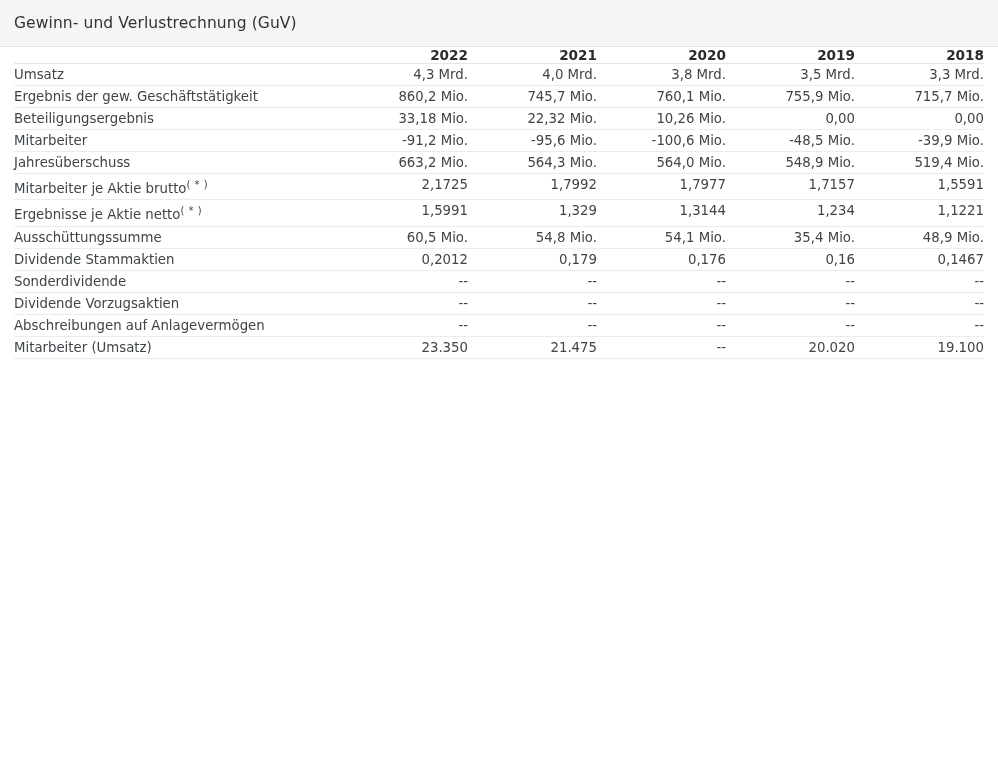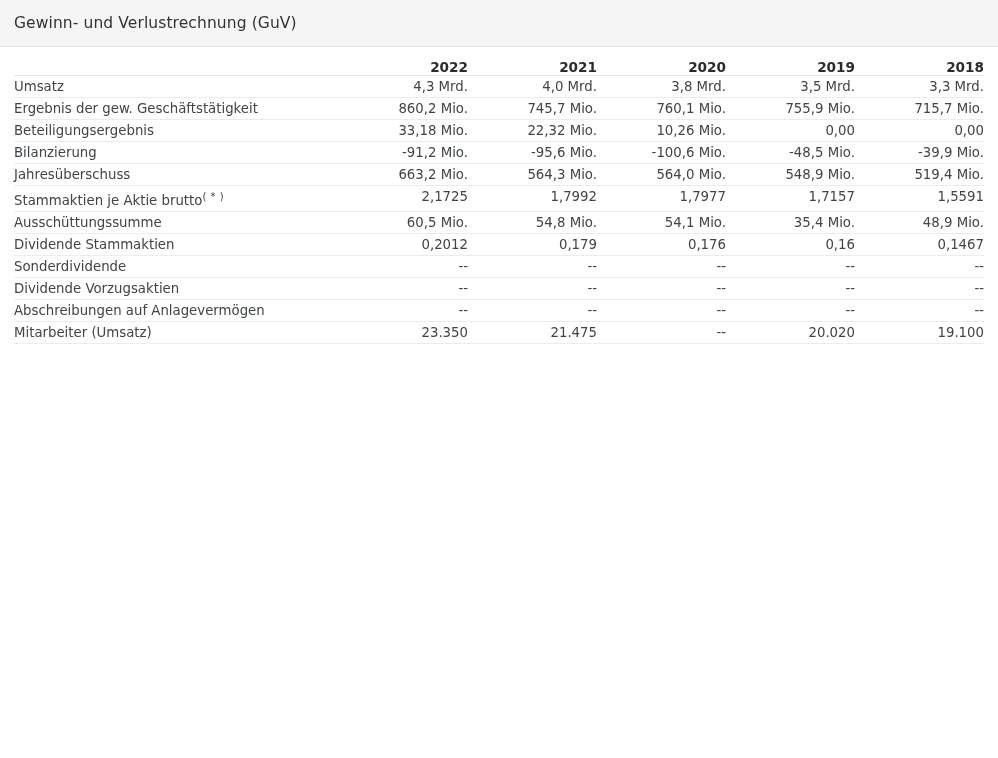--- a/index.html
+++ b/index.html
@@ -32,21 +32,20 @@
     box-sizing: border-box;
   }
   .panel-title {
     font-size: 15.5px;
     color: #333333;
     letter-spacing: 0.1px;
   }
   .table-wrap {
     padding: 0 14px;
     box-sizing: border-box;
-    margin-top: 12px;
   }
   table.fin {
     width: 970px;
     border-collapse: collapse;
     table-layout: fixed;
     font-size: 13.3px;
   }
   table.fin col.label { width: 325px; }
   table.fin col.val { width: 129px; }
   table.fin th, table.fin td {
@@ -149,46 +148,54 @@
         <tr>
           <td class="label"><span>Beteiligungsergebnis</span></td>
           <td class="val">33,18 Mio.</td>
           <td class="val">22,32 Mio.</td>
           <td class="val">10,26 Mio.</td>
           <td class="val">0,00</td>
           <td class="val">0,00</td>
         </tr>
 
         <tr>
-          <td class="label"><span>Bilanzierung</span></td>
+          <td class="label"><span>Mitarbeiter</span></td>
           <td class="val">-91,2 Mio.</td>
           <td class="val">-95,6 Mio.</td>
           <td class="val">-100,6 Mio.</td>
           <td class="val">-48,5 Mio.</td>
           <td class="val">-39,9 Mio.</td>
         </tr>
 
         <tr>
           <td class="label"><span>Jahresüberschuss</span></td>
           <td class="val">663,2 Mio.</td>
           <td class="val">564,3 Mio.</td>
           <td class="val">564,0 Mio.</td>
           <td class="val">548,9 Mio.</td>
           <td class="val">519,4 Mio.</td>
         </tr>
 
         <tr>
-          <td class="label"><span>Stammaktien je Aktie brutto</span><span class="sup">( * )</span></td>
+          <td class="label"><span>Mitarbeiter je Aktie brutto</span><span class="sup">( * )</span></td>
           <td class="val">2,1725</td>
           <td class="val">1,7992</td>
           <td class="val">1,7977</td>
           <td class="val">1,7157</td>
           <td class="val">1,5591</td>
         </tr>
 
+        <tr>
+          <td class="label"><span>Ergebnisse je Aktie netto</span><span class="sup">( * )</span></td>
+          <td class="val">1,5991</td>
+          <td class="val">1,329</td>
+          <td class="val">1,3144</td>
+          <td class="val">1,234</td>
+          <td class="val">1,1221</td>
+        </tr>
 
         <tr>
           <td class="label"><span>Ausschüttungssumme</span></td>
           <td class="val">60,5 Mio.</td>
           <td class="val">54,8 Mio.</td>
           <td class="val">54,1 Mio.</td>
           <td class="val">35,4 Mio.</td>
           <td class="val">48,9 Mio.</td>
         </tr>
 

